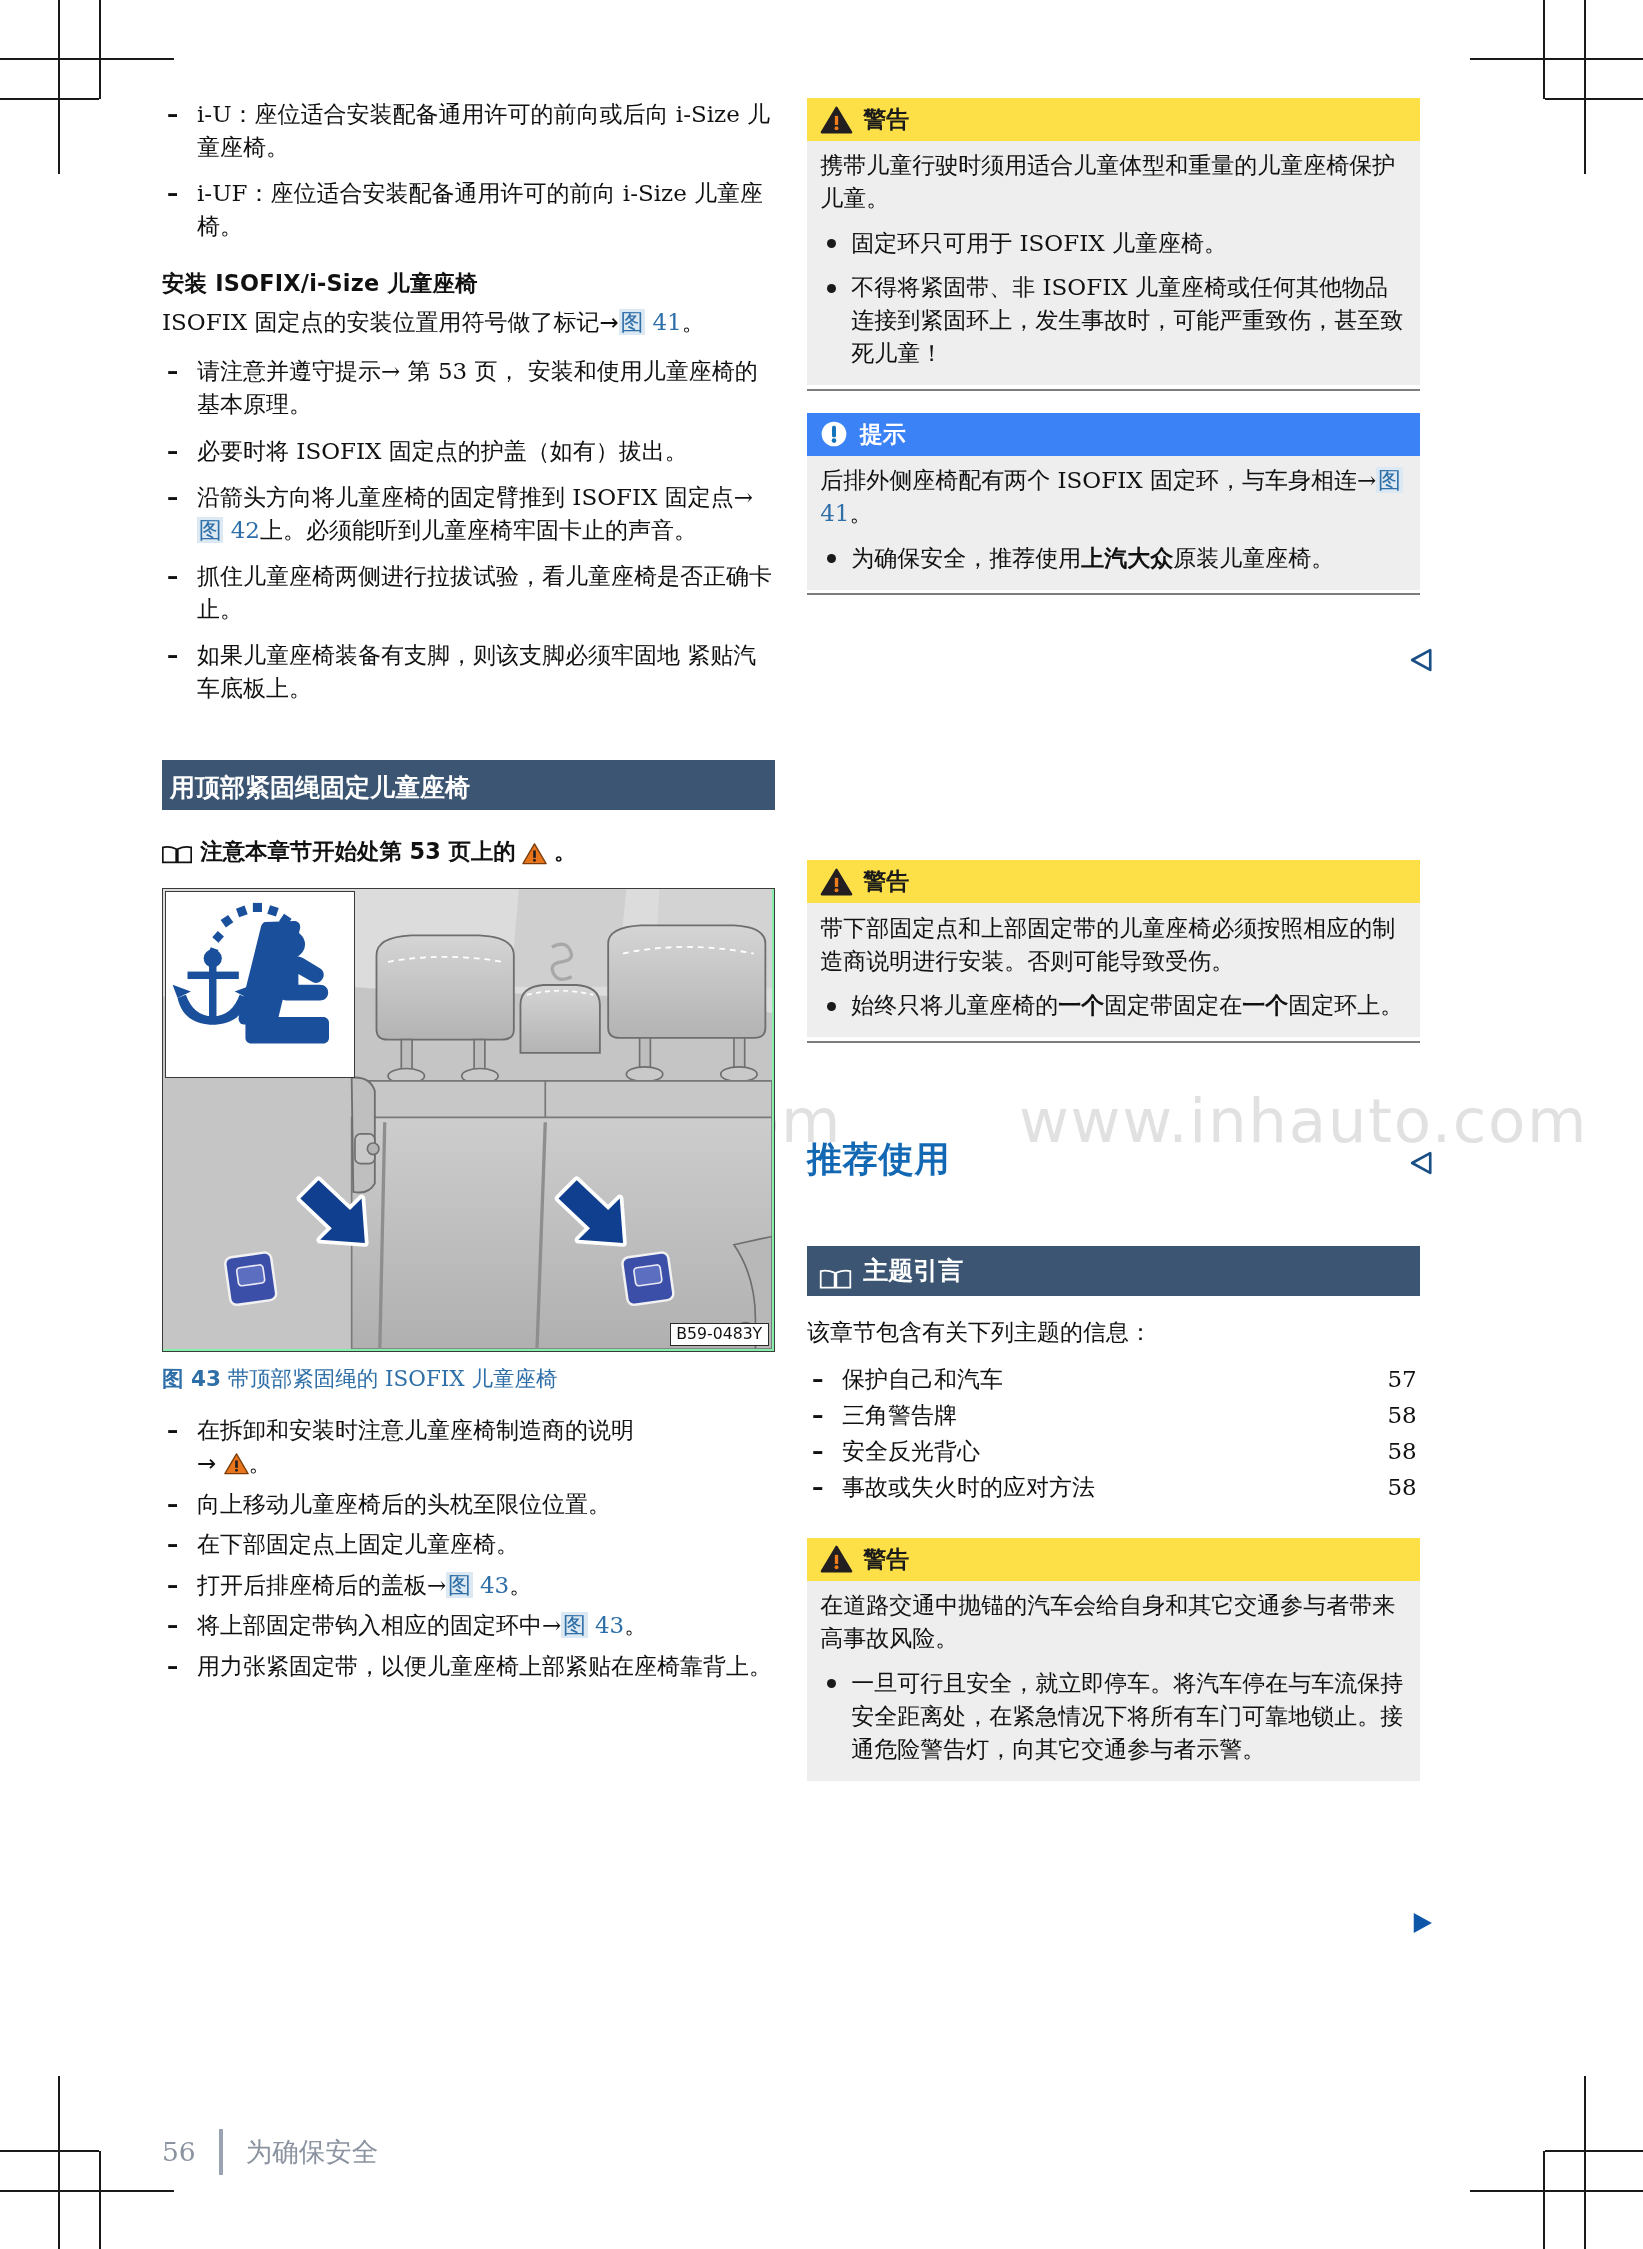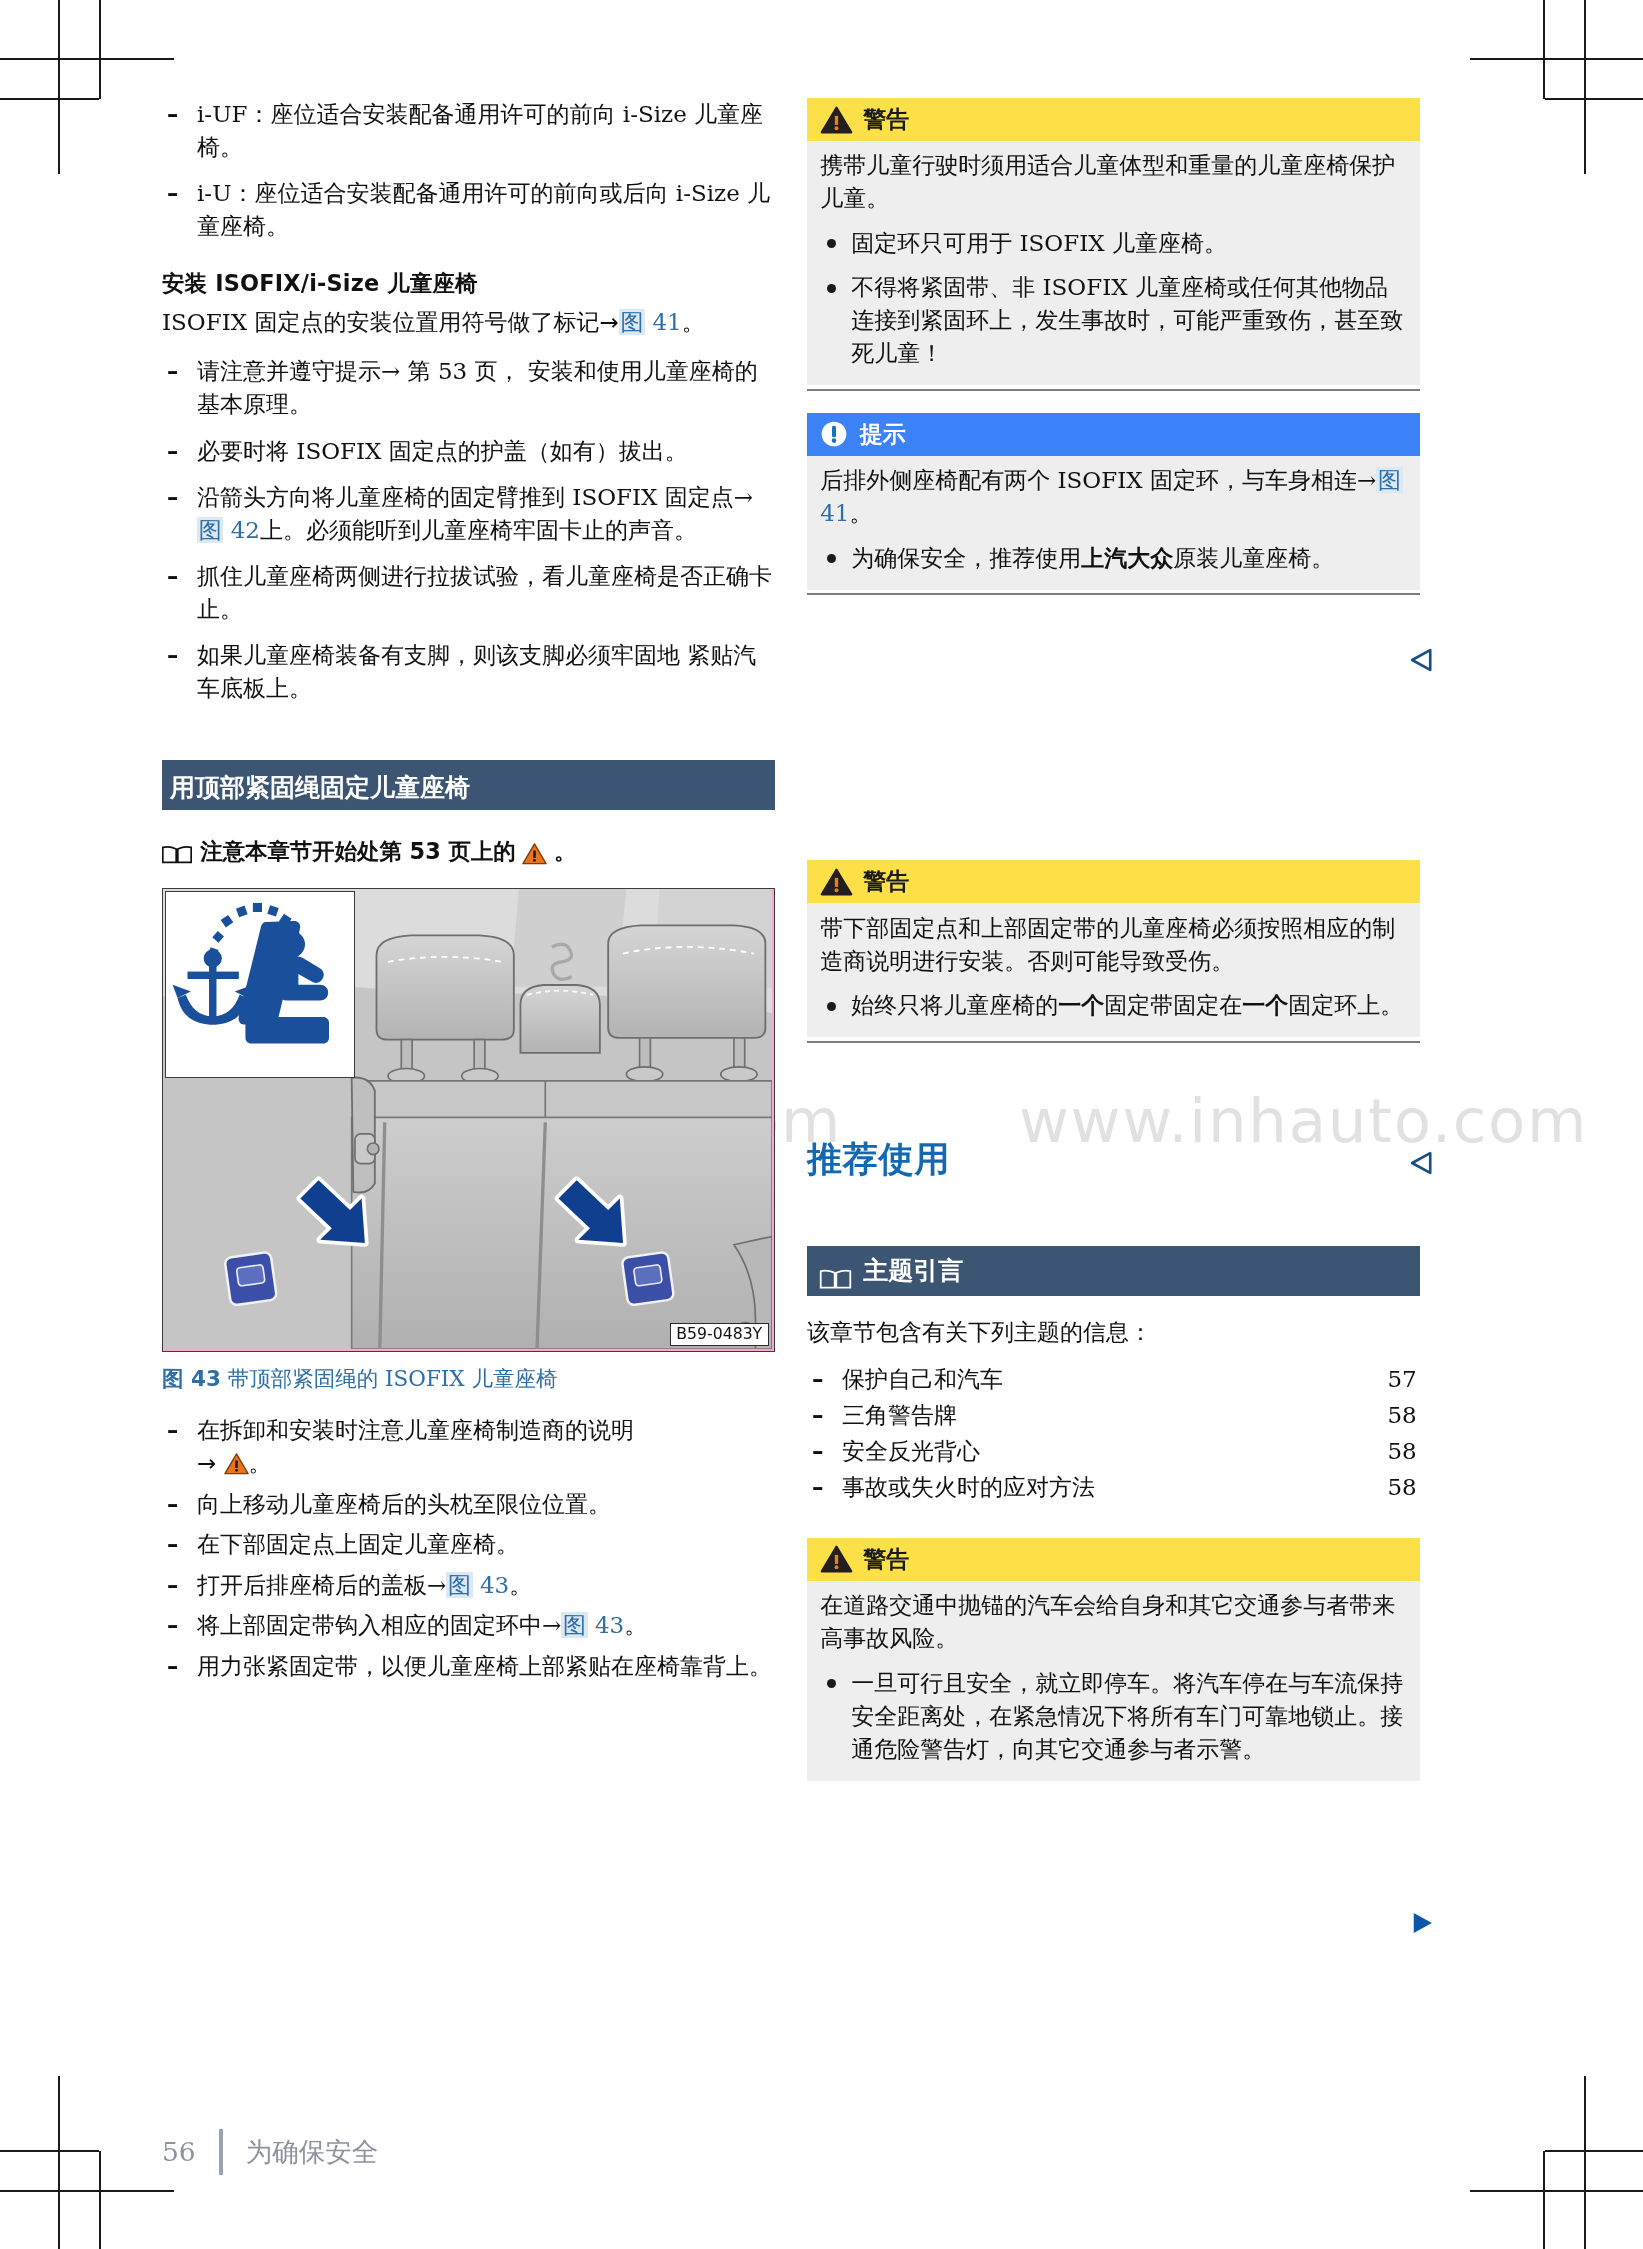--- a/index.html
+++ b/index.html
@@ -125,21 +125,21 @@
   
   .xref { color: #2f6fa8; }
   .xref .tag {
     background: #dce8f2;
     padding: 0 1.7px;
   }
   .arrow { font-family: "DejaVu Sans","Liberation Sans",sans-serif; }
 
   
   .figure { position: relative; width: 613px; margin-top: 20px; }
-  .fig-frame { position: relative; width: 613px; height: 464px; border: 1.7px solid #3a3a3a; overflow: hidden; background: #f9a8d4; }
+  .fig-frame { position: relative; width: 613px; height: 464px; border: 1.7px solid #3a3a3a; overflow: hidden; background: #86efac; }
   .fig-caption {
     margin-top: 11.6px;
     font-family: "DejaVu Serif","Liberation Serif",serif;
     font-size: 21.5px;
     color: #2f6fa8;
   }
   .fig-caption b { font-family: "DejaVu Sans","Liberation Sans",sans-serif; font-weight:700; }
   .fig-id {
     position: absolute; right: 5px; bottom: 5px;
     background: #ffffff; border: 1.7px solid #2a2a2a;
@@ -228,22 +228,22 @@
     <div class="cm-line" style="right:0;    bottom:98px; width:99px; height:1.7px;"></div>
     <div class="cm-line" style="right:99px;bottom:0;     width:1.7px;   height:99px;"></div>
   </div>
 
   <div class="wm" style="left:1019px; top:1085px;">www.inhauto.com</div>
   <div class="wm" style="left:273px; top:1085px;">www.inhauto.com</div>
 
   <div class="col col-left">
 
     <ul class="dash-list">
+      <li class="dash-item">i-U：座位适合安装配备通用许可的前向或后向 i-Size 儿童座椅。</li>
       <li class="dash-item">i-UF：座位适合安装配备通用许可的前向 i-Size 儿童座椅。</li>
-      <li class="dash-item">i-U：座位适合安装配备通用许可的前向或后向 i-Size 儿童座椅。</li>
     </ul>
 
     <h3 class="sub-head">安装 ISOFIX/i-Size 儿童座椅</h3>
 
     <p class="body-text">
       <span>ISOFIX 固定点的安装位置用符号做了标记</span><span class="arrow">→</span><span class="xref"><span class="tag">图</span> <span>41</span></span><span>。</span>
     </p>
 
     <ul class="dash-list" style="margin-top:16.6px;">
       <li class="dash-item">请注意并遵守提示→ 第 53 页， 安装和使用儿童座椅的基本原理。</li>

